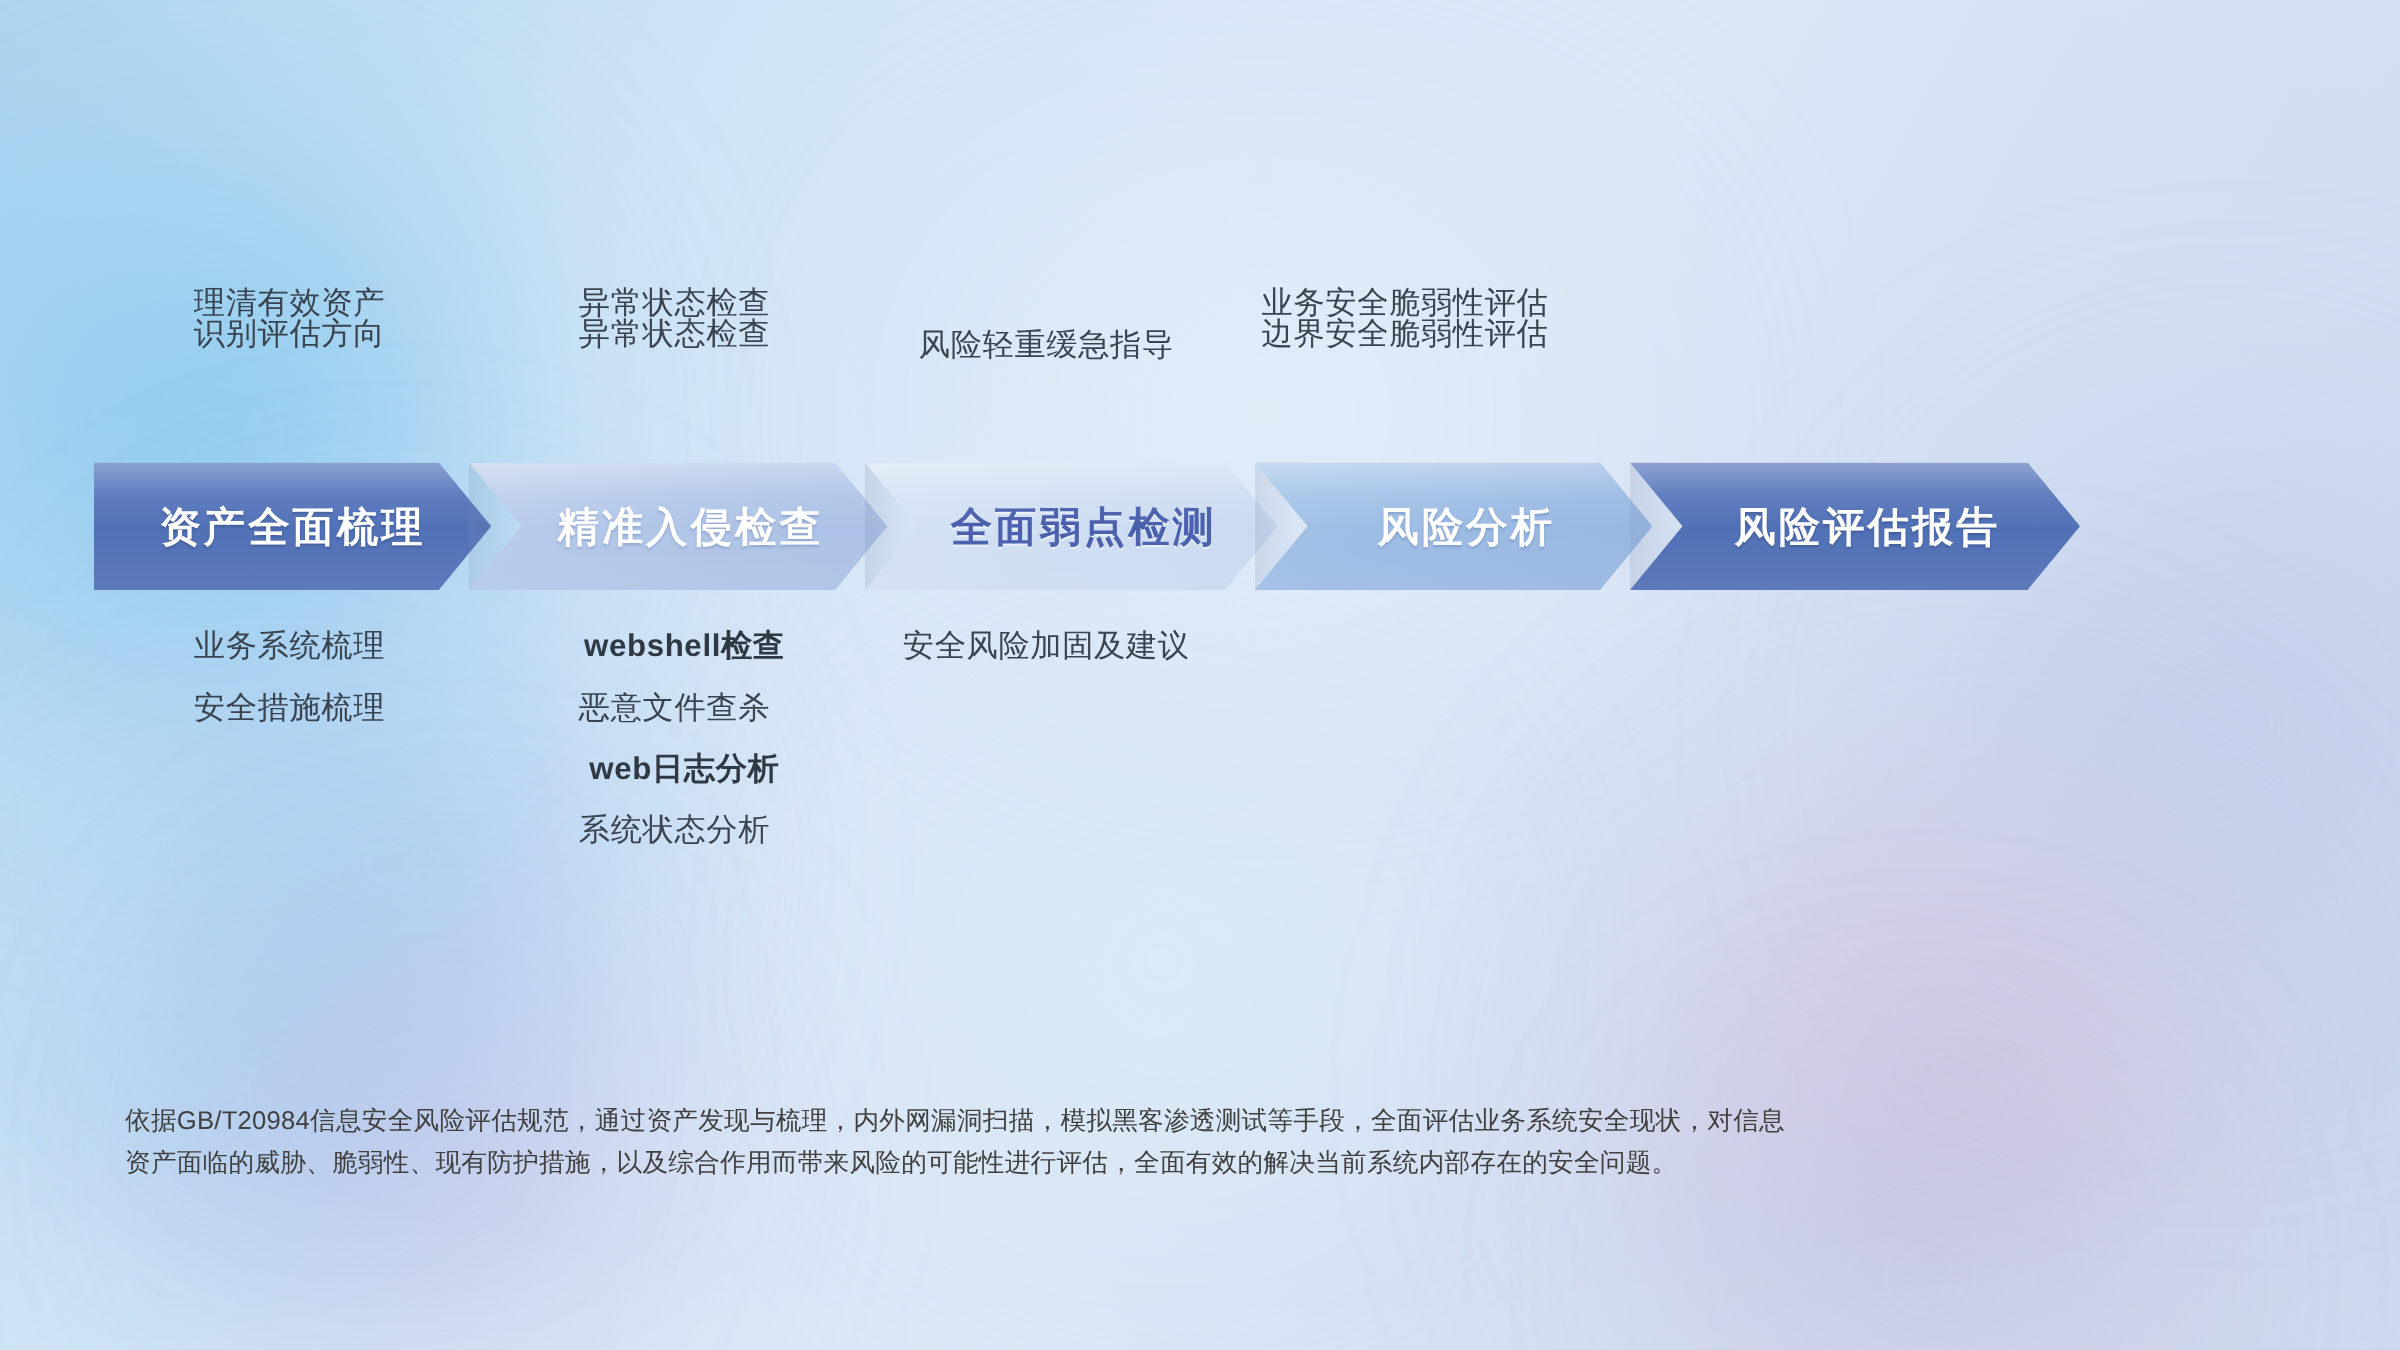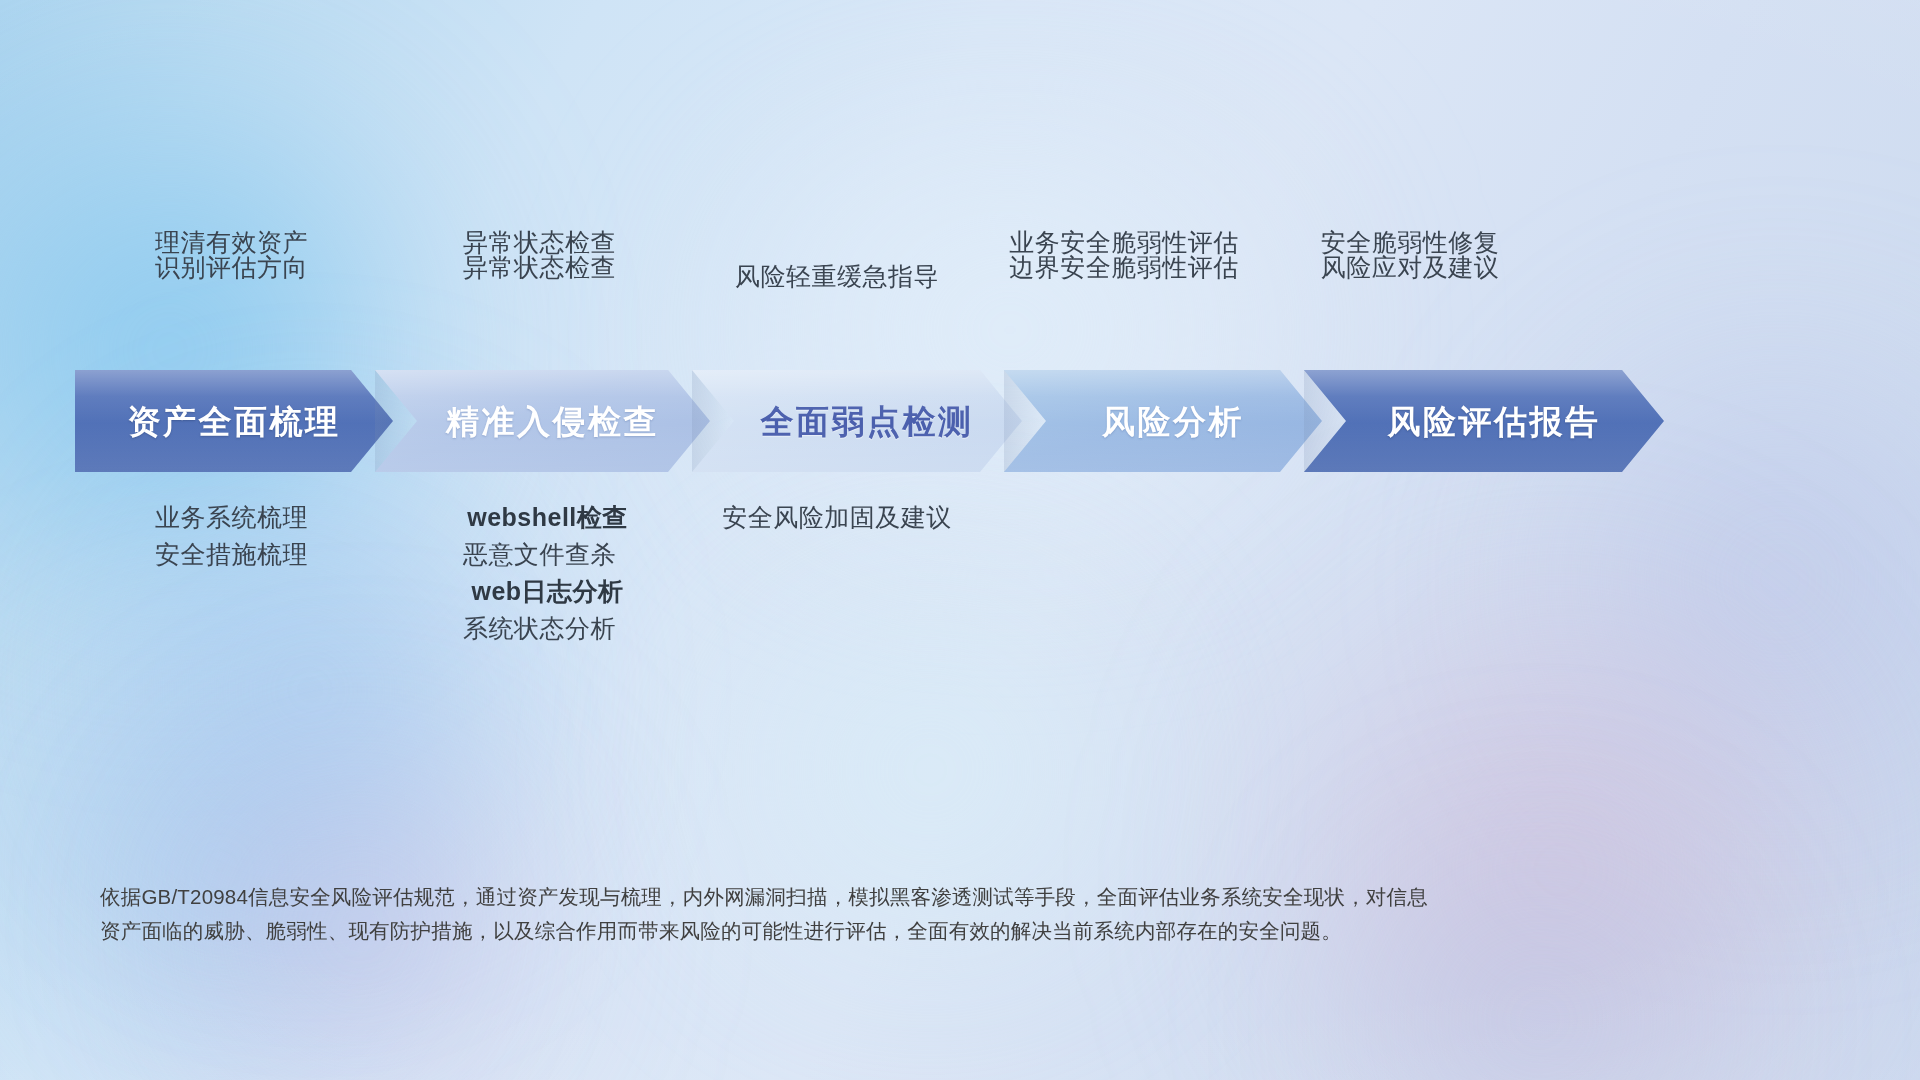--- a/index.html
+++ b/index.html
@@ -109,21 +109,21 @@
   .chev:after{
     content:"";position:absolute;inset:0;pointer-events:none;
     background:linear-gradient(180deg,rgba(255,255,255,.30) 0%,rgba(255,255,255,.06) 26%,rgba(255,255,255,0) 52%,rgba(255,255,255,.10) 100%);
   }
   
   .gapline{position:absolute;top:0;height:102px;width:46px;pointer-events:none;
     background:linear-gradient(90deg,rgba(120,140,175,.20),rgba(120,140,175,0));}
 
   
   #bottom-captions{top:505px;}
-  #bottom-captions .col{display:flex;flex-direction:column;align-items:center;gap:12px;}
+  #bottom-captions .col{display:flex;flex-direction:column;align-items:center;gap:24px;}
   .cap-bot{
     font-size:25px;color:#3a4450;letter-spacing:.5px;
     white-space:nowrap;line-height:1;font-weight:400;
   }
   .cap-bot.strong{font-weight:700;color:#2f3944;margin-left:16px;}
 
   
   #footer{
     position:absolute;left:100px;top:880px;width:1520px;
     font-size:20.5px;line-height:34px;color:#404040;letter-spacing:.2px;
@@ -158,24 +158,20 @@
       <div class="cap-top">异常状态检查</div>
       <div class="cap-top">异常状态检查</div>
     </div>
     <div class="col c4">
       <div class="cap-top">风险轻重缓急指导</div>
     </div>
     <div class="col c3">
       <div class="cap-top">业务安全脆弱性评估</div>
       <div class="cap-top">边界安全脆弱性评估</div>
     </div>
-    <div class="col c5">
-      <div class="cap-top">安全脆弱性修复</div>
-      <div class="cap-top">风险应对及建议</div>
-    </div>
   </div>
 
   <div id="band">
     <div class="chev c1 first">
       <span class="label">资产全面梳理</span>
     </div>
     <div class="gapline" style="left:300px"></div>
     <div class="chev c2">
       <span class="label">精准入侵检查</span>
     </div>

